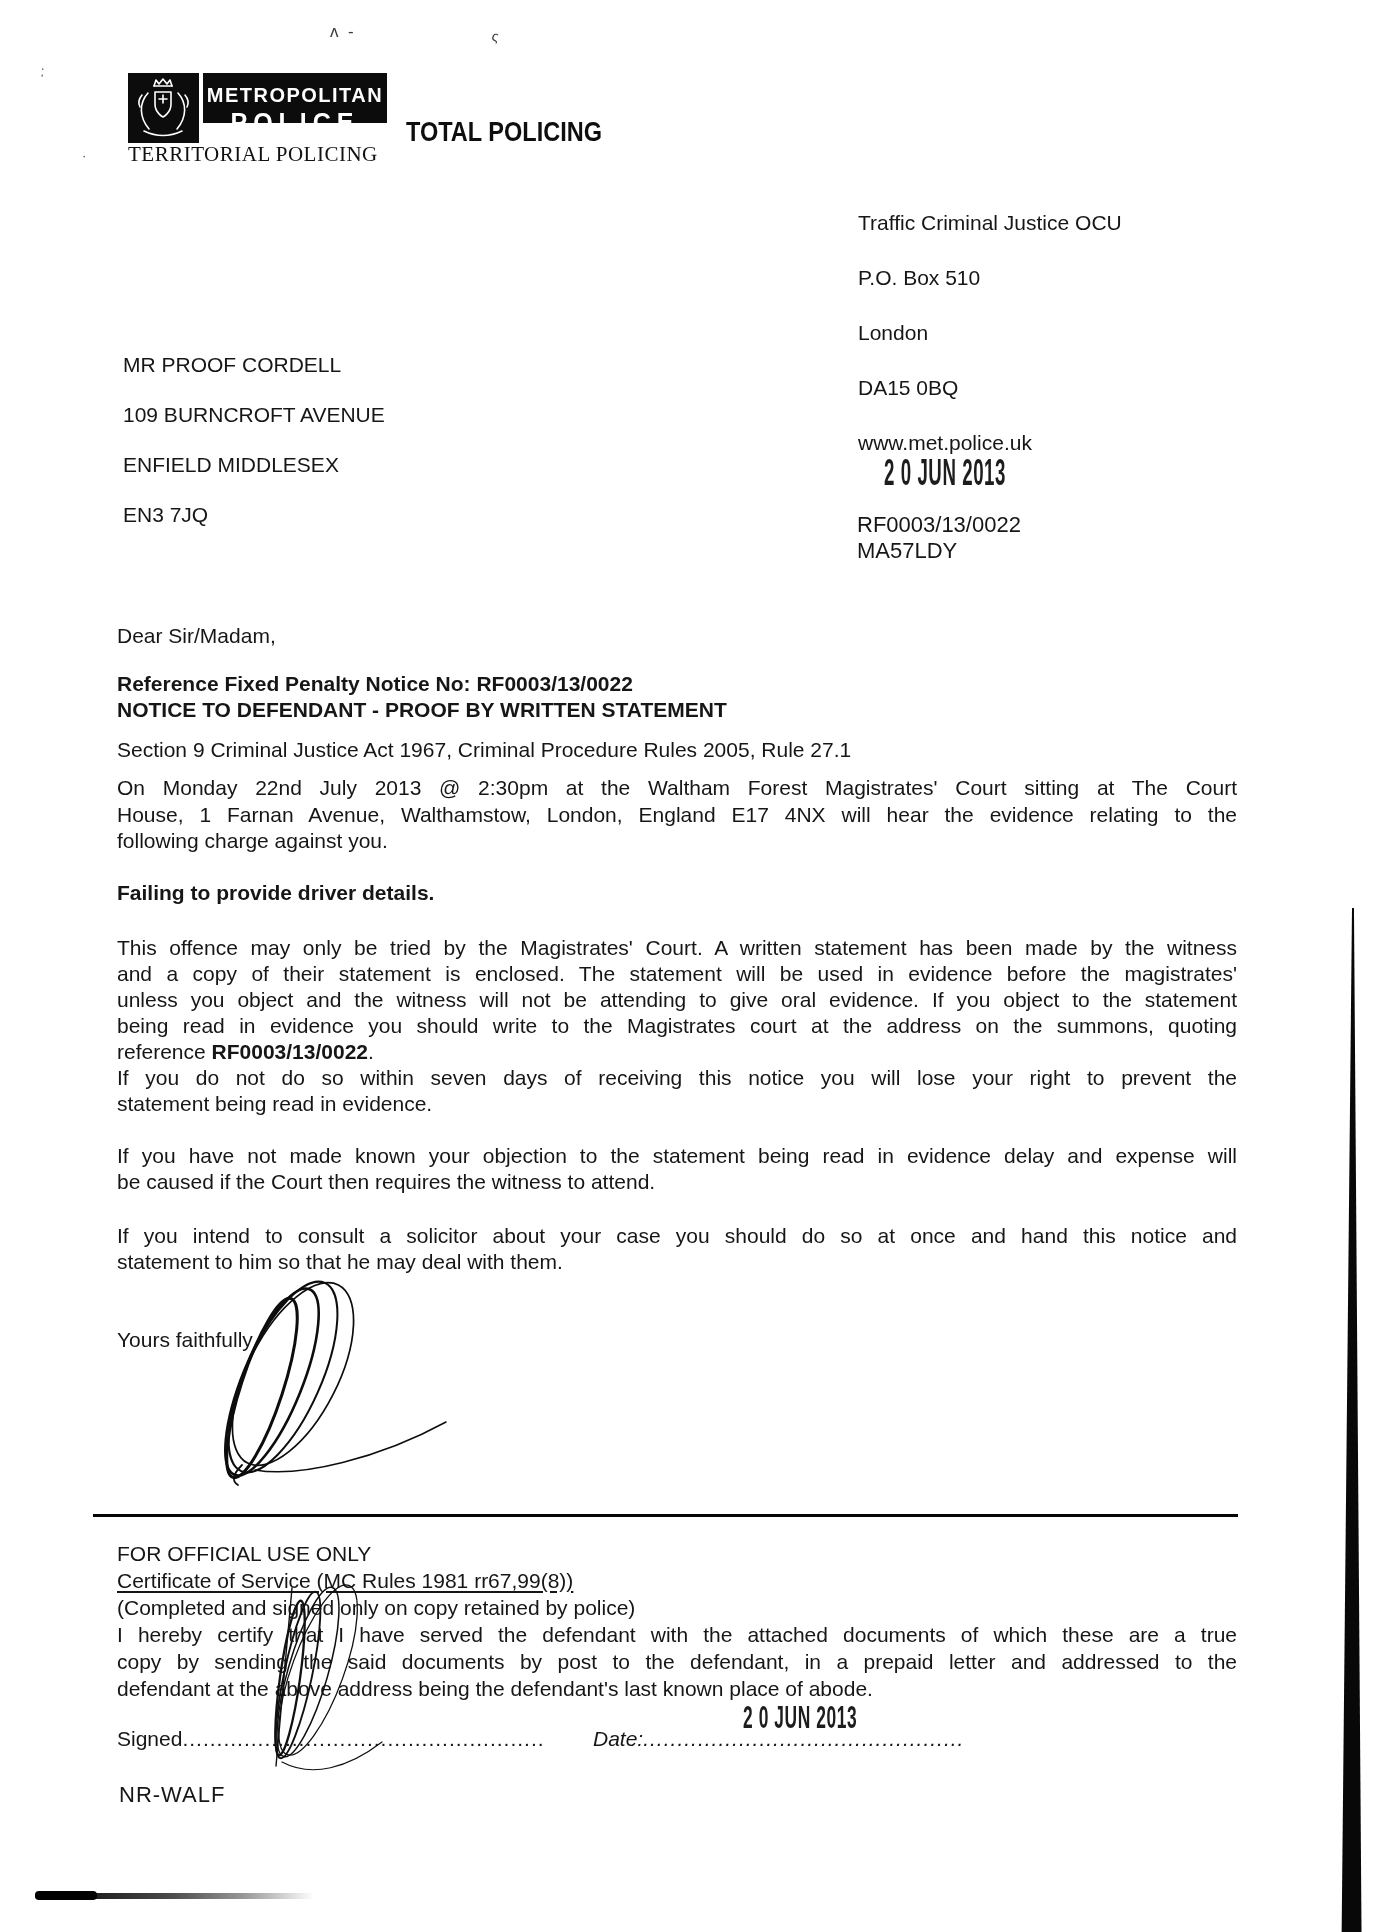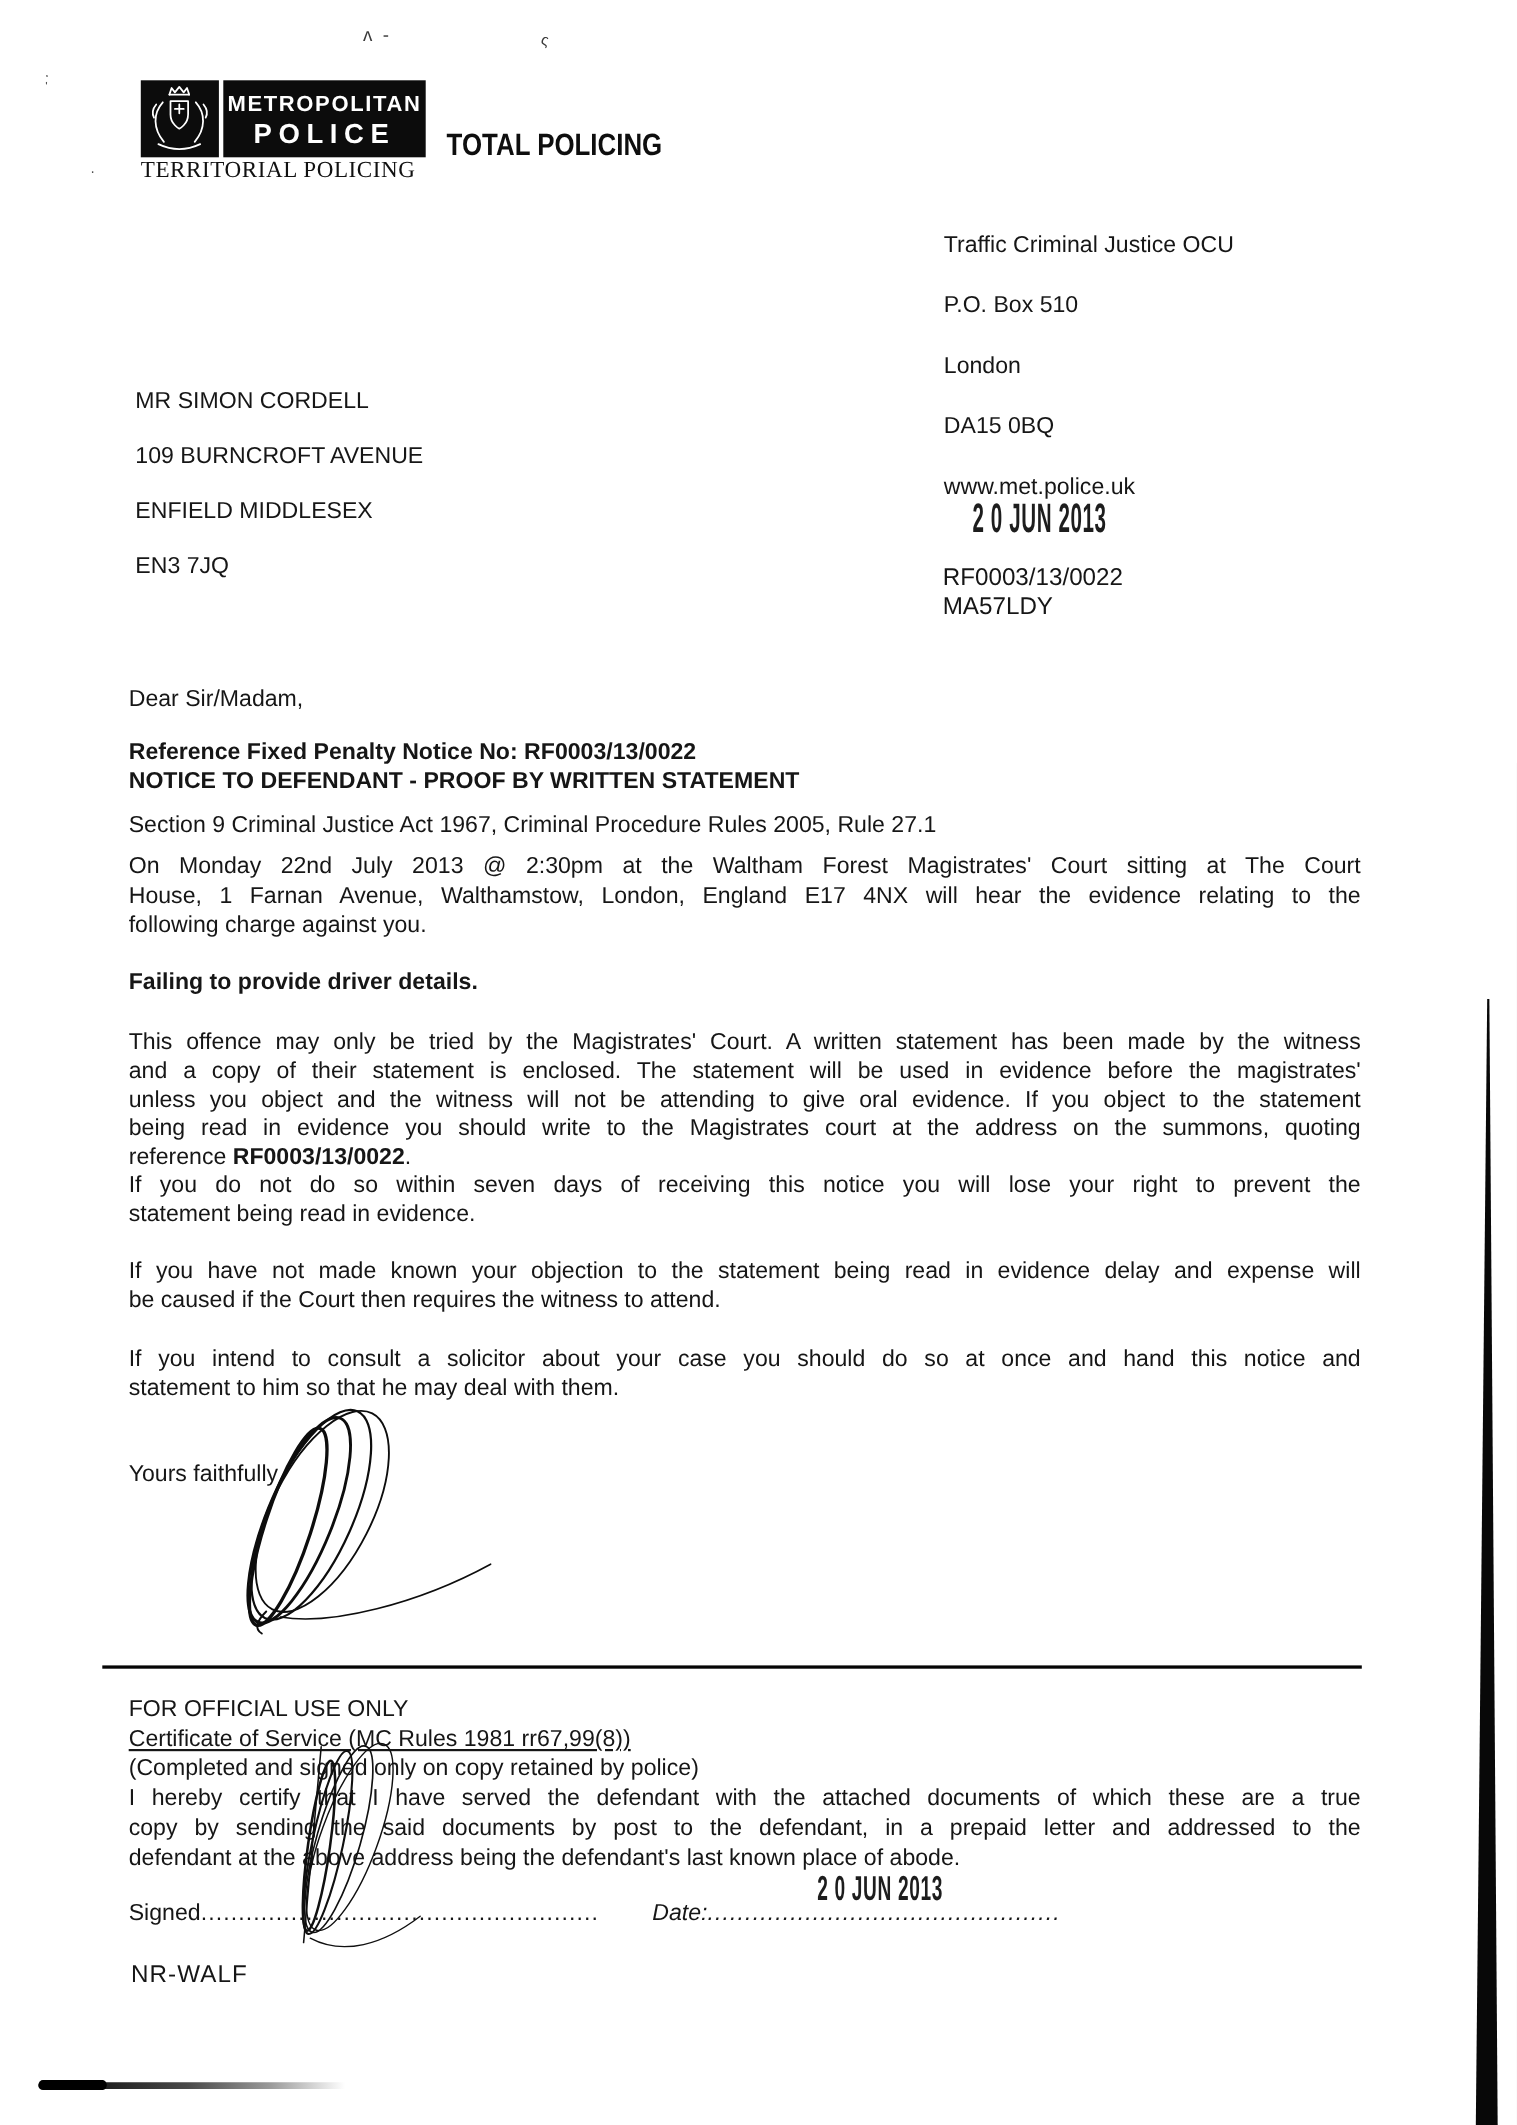--- a/index.html
+++ b/index.html
@@ -63,37 +63,37 @@
         <path d="M26 13 h18"></path>
         <path d="M20 20 C 11 30, 11 44, 21 56"></path>
         <path d="M50 20 C 59 30, 59 44, 49 56"></path>
         <path d="M27 19 h16 v12 c0 9 -8 13 -8 13 c0 0 -8 -4 -8 -13 z"></path>
         <path d="M35 22 v8 M31 26 h8"></path>
         <path d="M16 58 q19 9 38 0"></path>
         <path d="M14 22 q-5 6 -2 12 M57 22 q5 6 2 12"></path>
       </g>
     </svg>
   </div>
-  <div class="abs logo-box brand-text" style="left:203px;top:73px;width:184px;height:70px;">
+  <div class="abs logo-box brand-text" style="left:203px;top:73px;width:184px;height:50px;">
     <span class="brand-line1">METROPOLITAN</span>
     <span class="brand-line2">POLICE</span>
   </div>
   <div class="abs tagline" style="left:406px;top:116px;">TOTAL POLICING</div>
   <div class="abs division" style="left:128px;top:142px;">TERRITORIAL POLICING</div>
 
   <div class="abs addr" style="left:858px;top:181px;">
     <span class="block">Traffic Criminal Justice OCU</span>
     <span class="block">P.O. Box 510</span>
     <span class="block">London</span>
     <span class="block">DA15 0BQ</span>
     <span class="block">www.met.police.uk</span>
   </div>
 
   <div class="abs addr" style="left:123px;top:327px;line-height:25px;">
-    <span class="block">MR SIMON CORDELL</span>
+    <span class="block">MR PROOF CORDELL</span>
     <span class="block">109 BURNCROFT AVENUE</span>
     <span class="block">ENFIELD MIDDLESEX</span>
     <span class="block">EN3 7JQ</span>
   </div>
 
   <div class="abs stamp stamp1" style="left:884px;top:451px;">2 0 JUN 2013</div>
 
   <div class="abs refblock" style="left:857px;top:512px;">
     <span class="block">RF0003/13/0022</span>
     <span class="block">MA57LDY</span>

